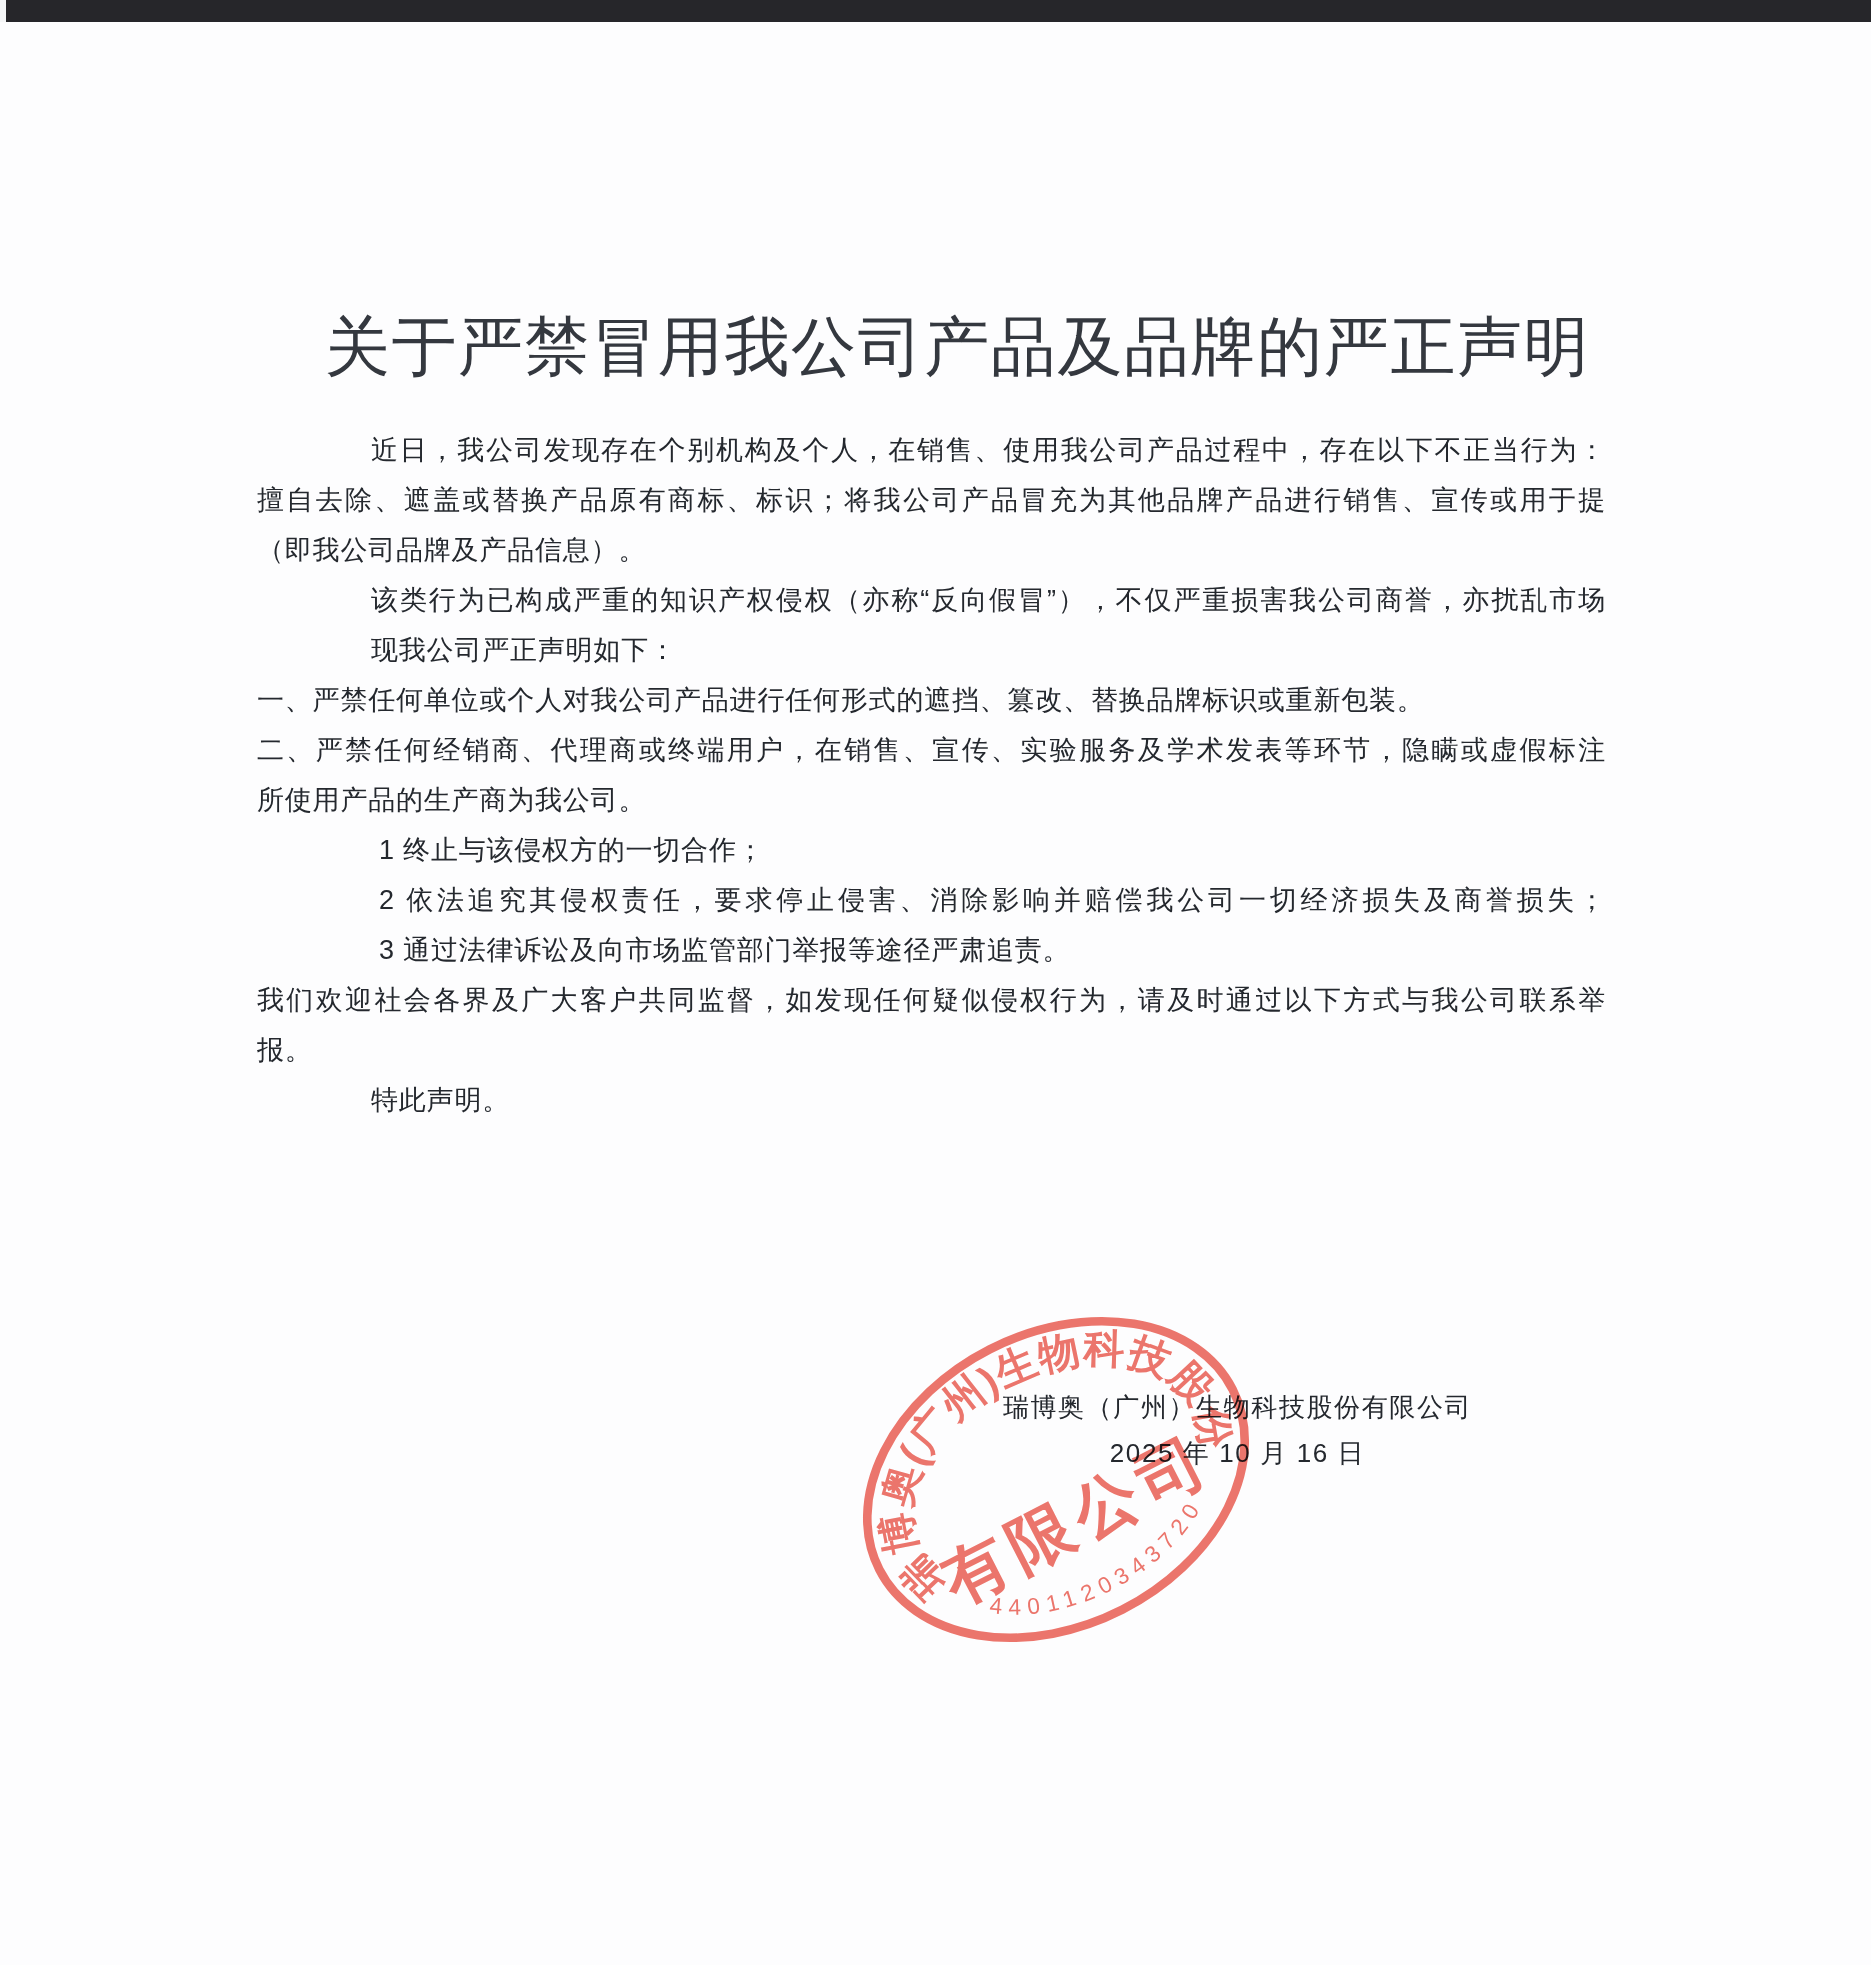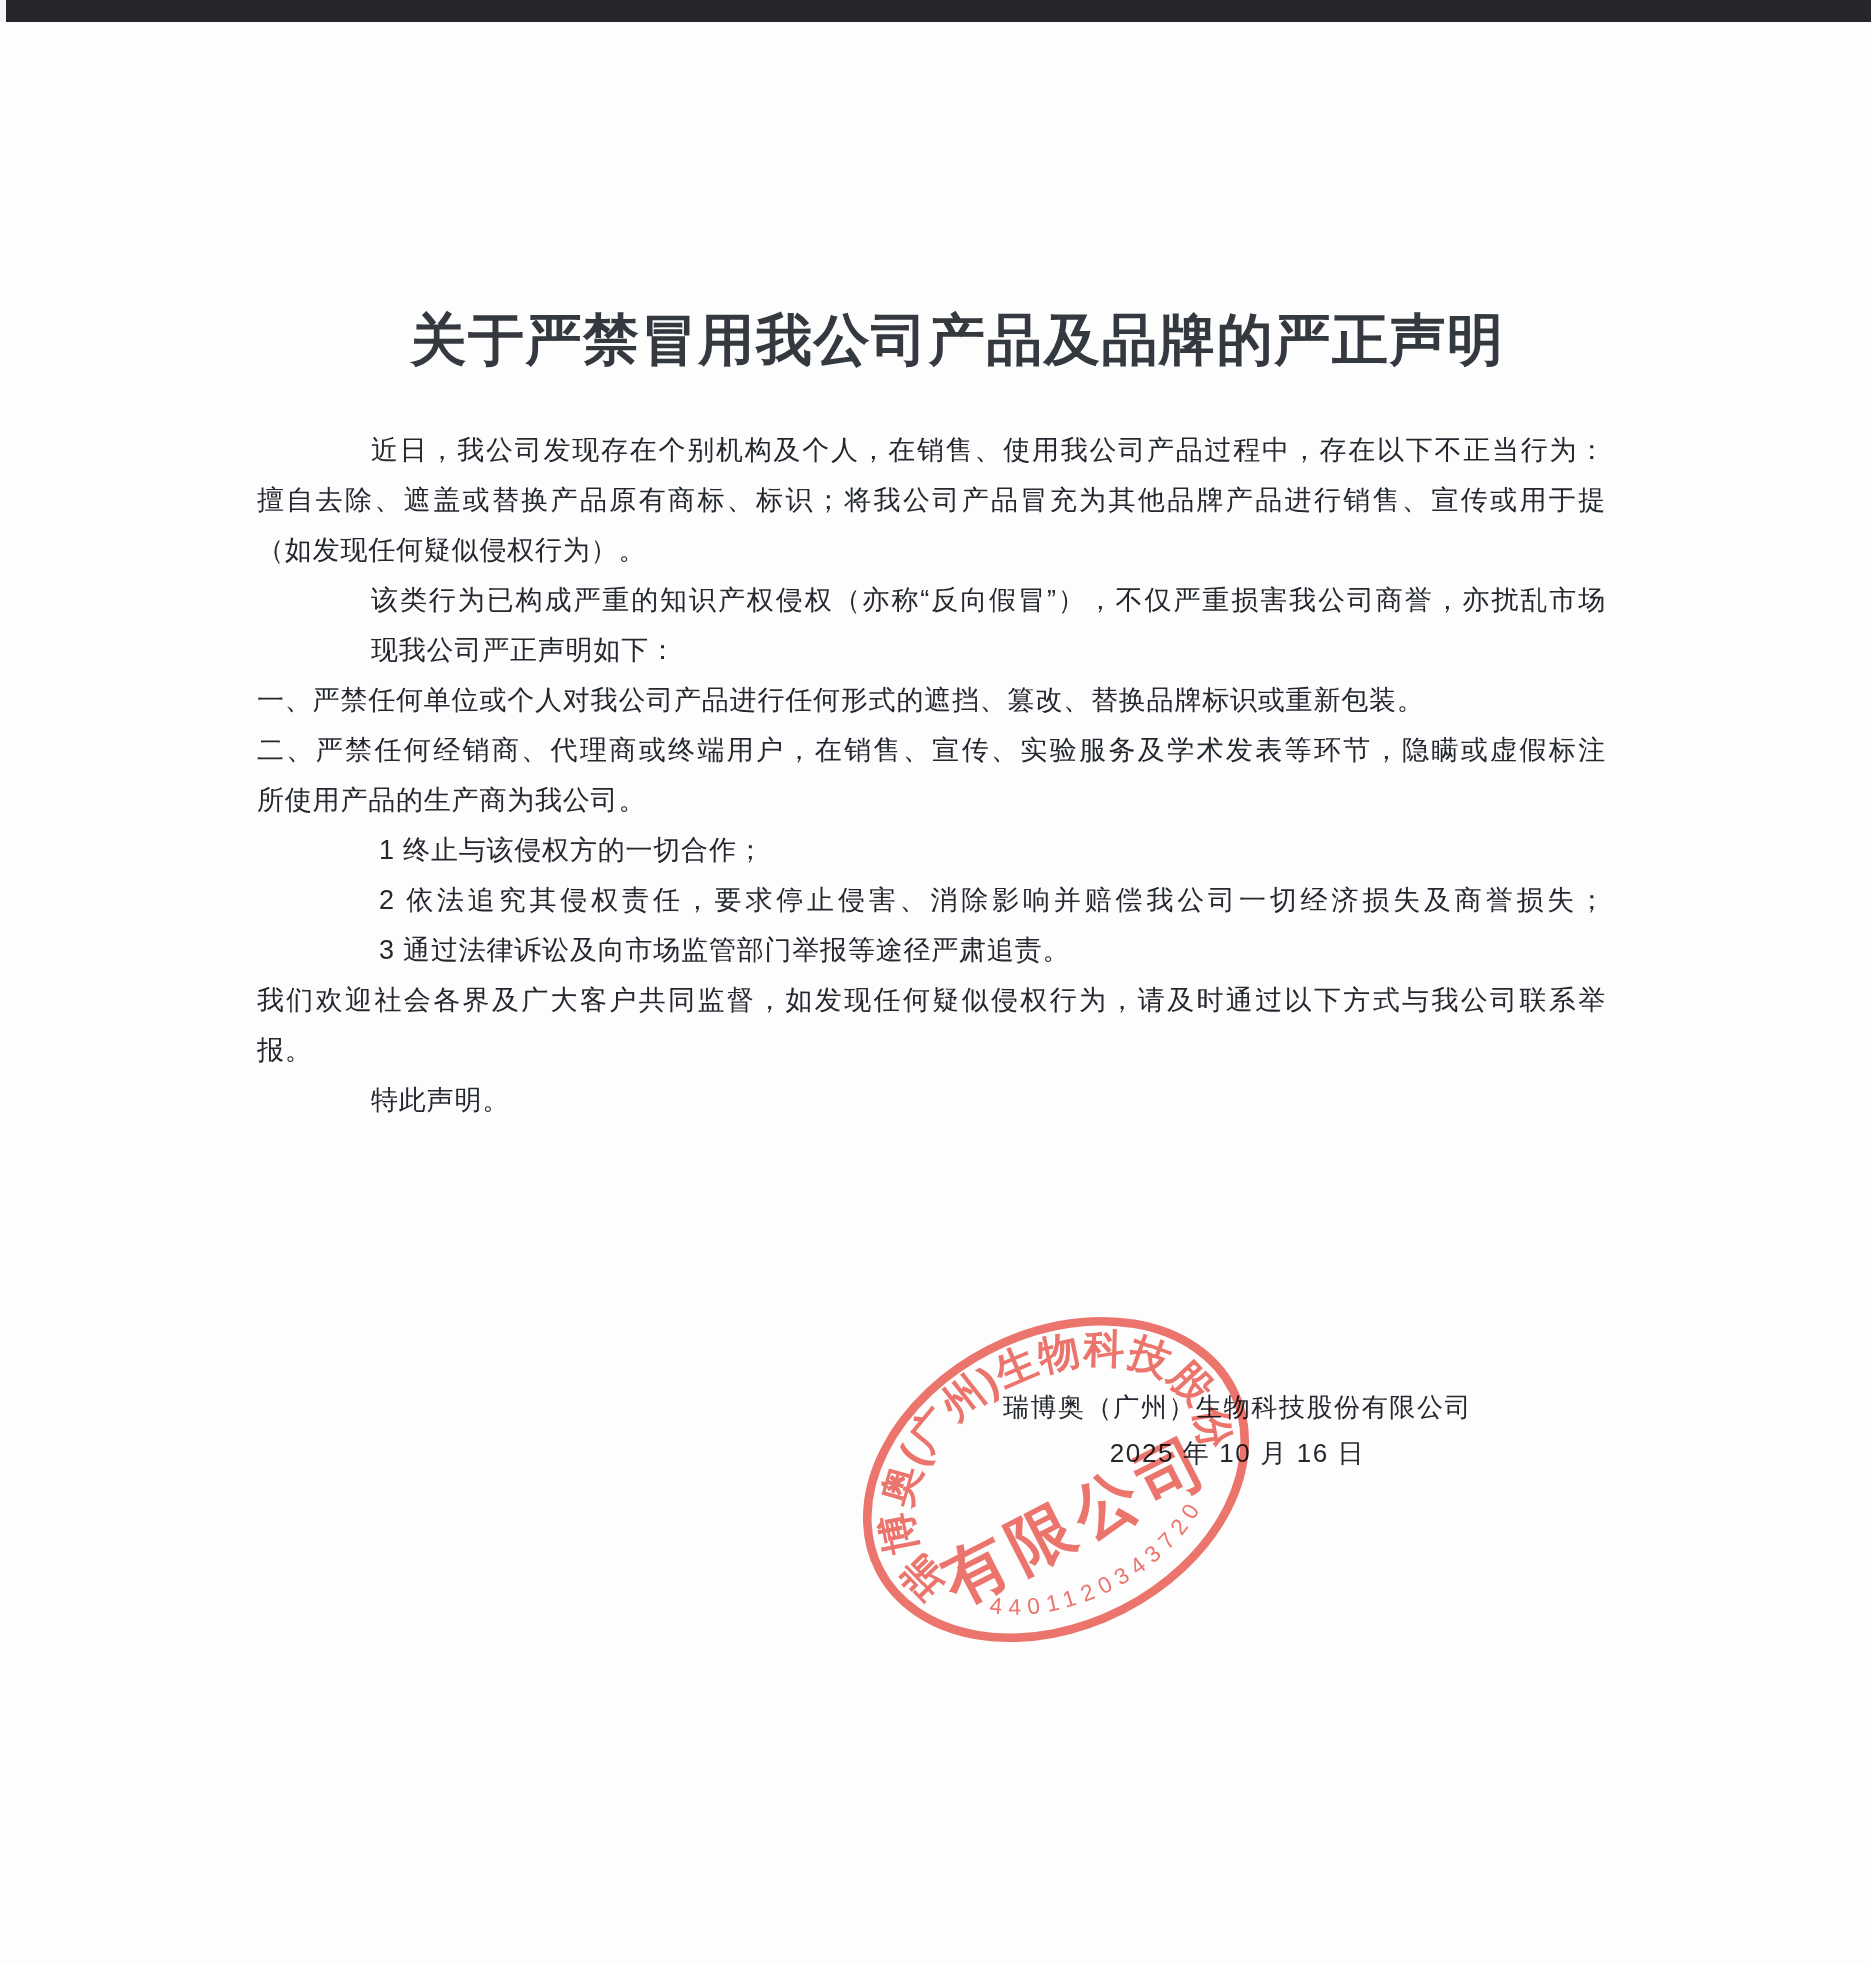--- a/index.html
+++ b/index.html
@@ -18,22 +18,22 @@
     background: #26262a;
   }
   .scan-bar-notch {
     position: absolute; left: 0; top: 0;
     width: 5.5px; height: 22px; background: #f5f6f7;
   }
   .title {
     position: absolute; left: 0; right: 0; top: 303px;
     margin: 0;
     text-align: center;
-    font-size: 56px;
-    font-weight: 700;
+    font-size: 65px;
+    font-weight: 400;
     letter-spacing: 1.6px;
     color: #34383f;
     padding-left: 43px;
   }
   .body-text {
     position: absolute;
     left: 257px; top: 425px;
     width: 1349px;
     color: #24282e;
   }
@@ -100,21 +100,21 @@
 
   <div class="scan-bar">
     <div class="scan-bar-notch"></div>
   </div>
 
   <h1 class="title">关于严禁冒用我公司产品及品牌的严正声明</h1>
 
   <div class="body-text">
     <div class="line fill indent">近日，我公司发现存在个别机构及个人，在销售、使用我公司产品过程中，存在以下不正当行为：</div>
     <div class="line fill">擅自去除、遮盖或替换产品原有商标、标识；将我公司产品冒充为其他品牌产品进行销售、宣传或用于提</div>
-    <div class="line">（如发现任何疑似侵权行为）。</div>
+    <div class="line">（即我公司品牌及产品信息）。</div>
     <div class="line fill indent">该类行为已构成严重的知识产权侵权（亦称“反向假冒”），不仅严重损害我公司商誉，亦扰乱市场</div>
     <div class="line indent">现我公司严正声明如下：</div>
     <div class="line">一、严禁任何单位或个人对我公司产品进行任何形式的遮挡、篡改、替换品牌标识或重新包装。</div>
     <div class="line fill">二、严禁任何经销商、代理商或终端用户，在销售、宣传、实验服务及学术发表等环节，隐瞒或虚假标注</div>
     <div class="line">所使用产品的生产商为我公司。</div>
     <div class="line sub">1  终止与该侵权方的一切合作；</div>
     <div class="line fill sub">2  依法追究其侵权责任，要求停止侵害、消除影响并赔偿我公司一切经济损失及商誉损失；</div>
     <div class="line sub">3  通过法律诉讼及向市场监管部门举报等途径严肃追责。</div>
     <div class="line fill">我们欢迎社会各界及广大客户共同监督，如发现任何疑似侵权行为，请及时通过以下方式与我公司联系举</div>
     <div class="line">报。</div>

